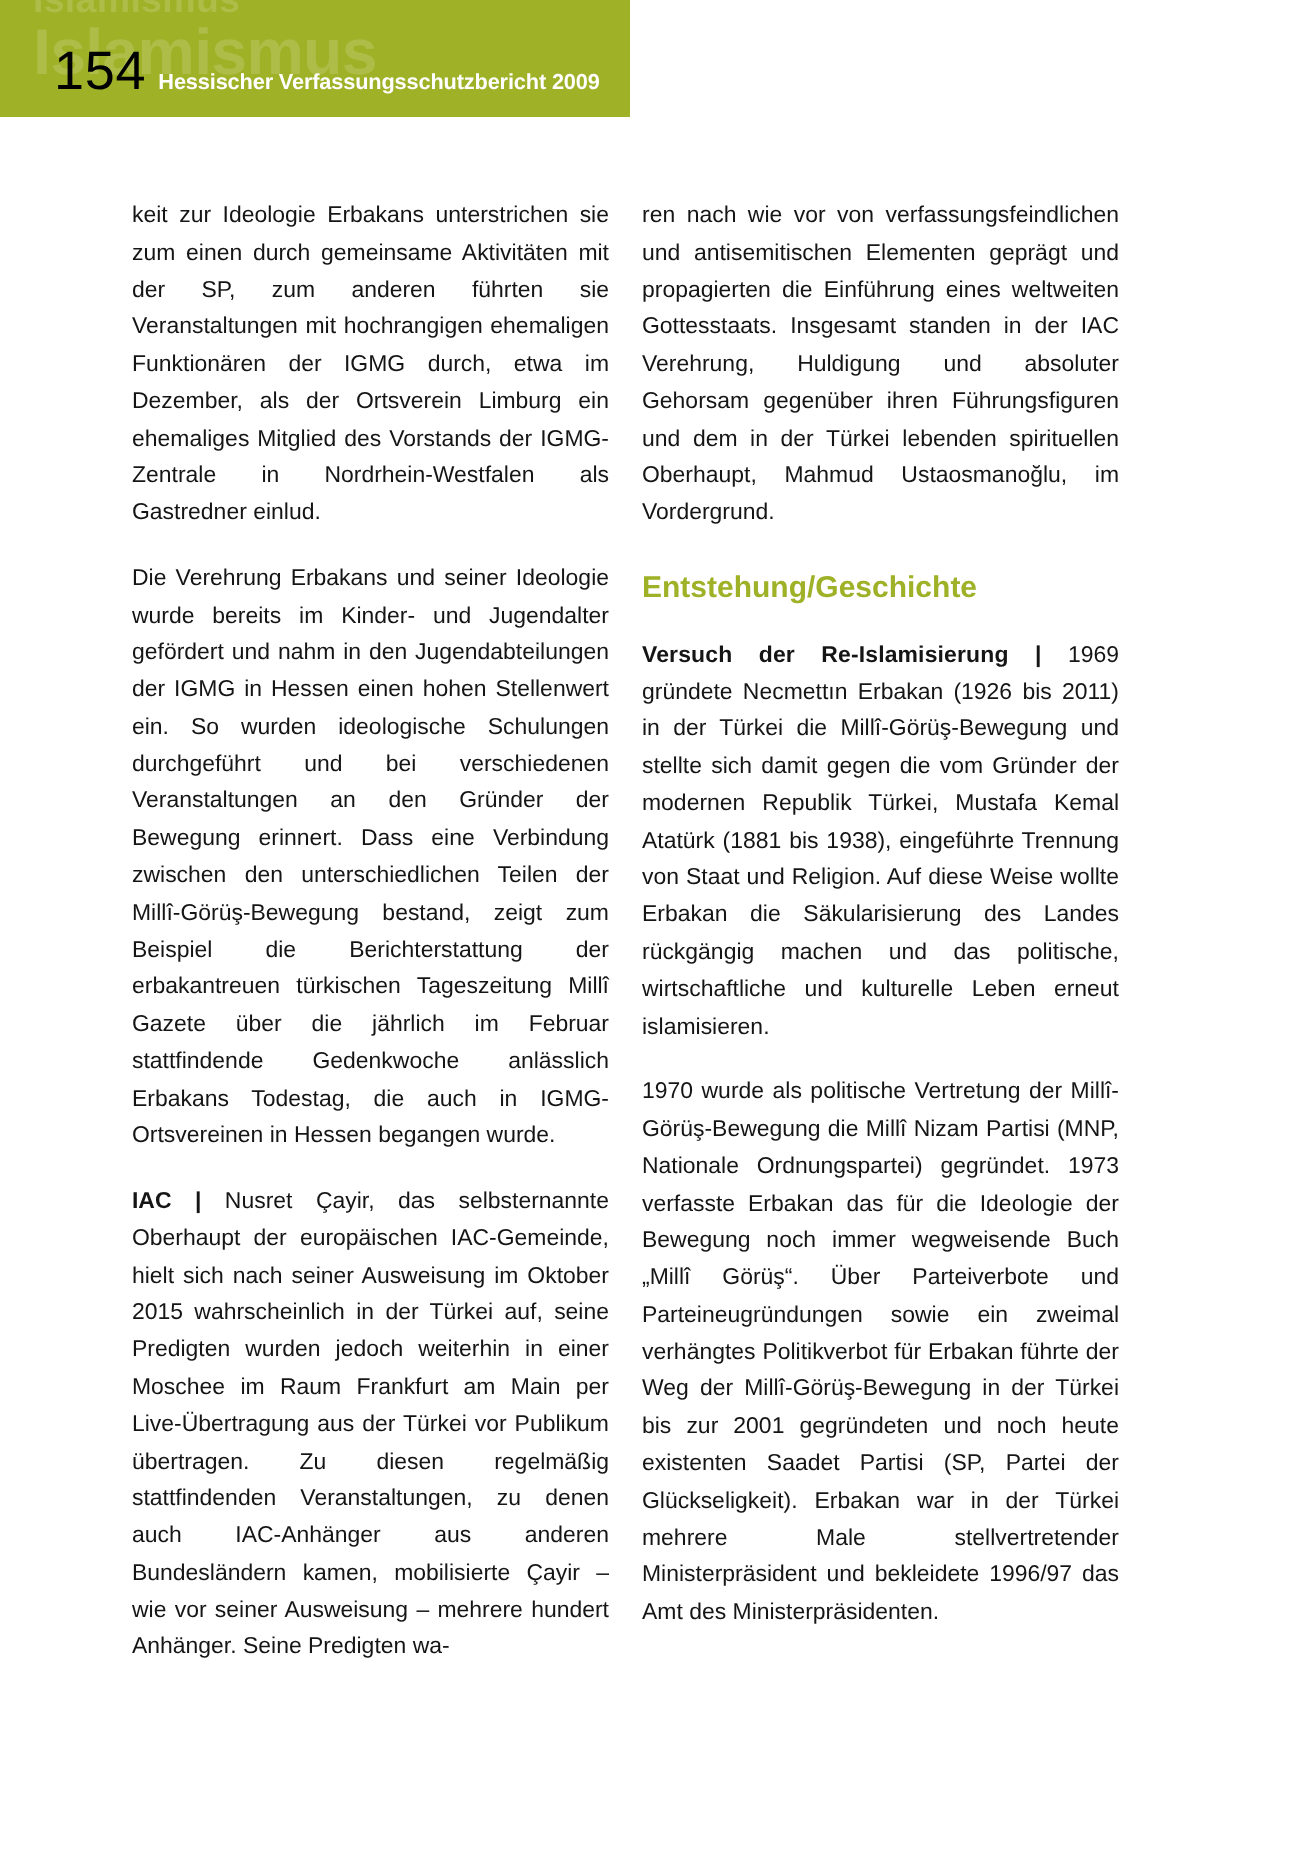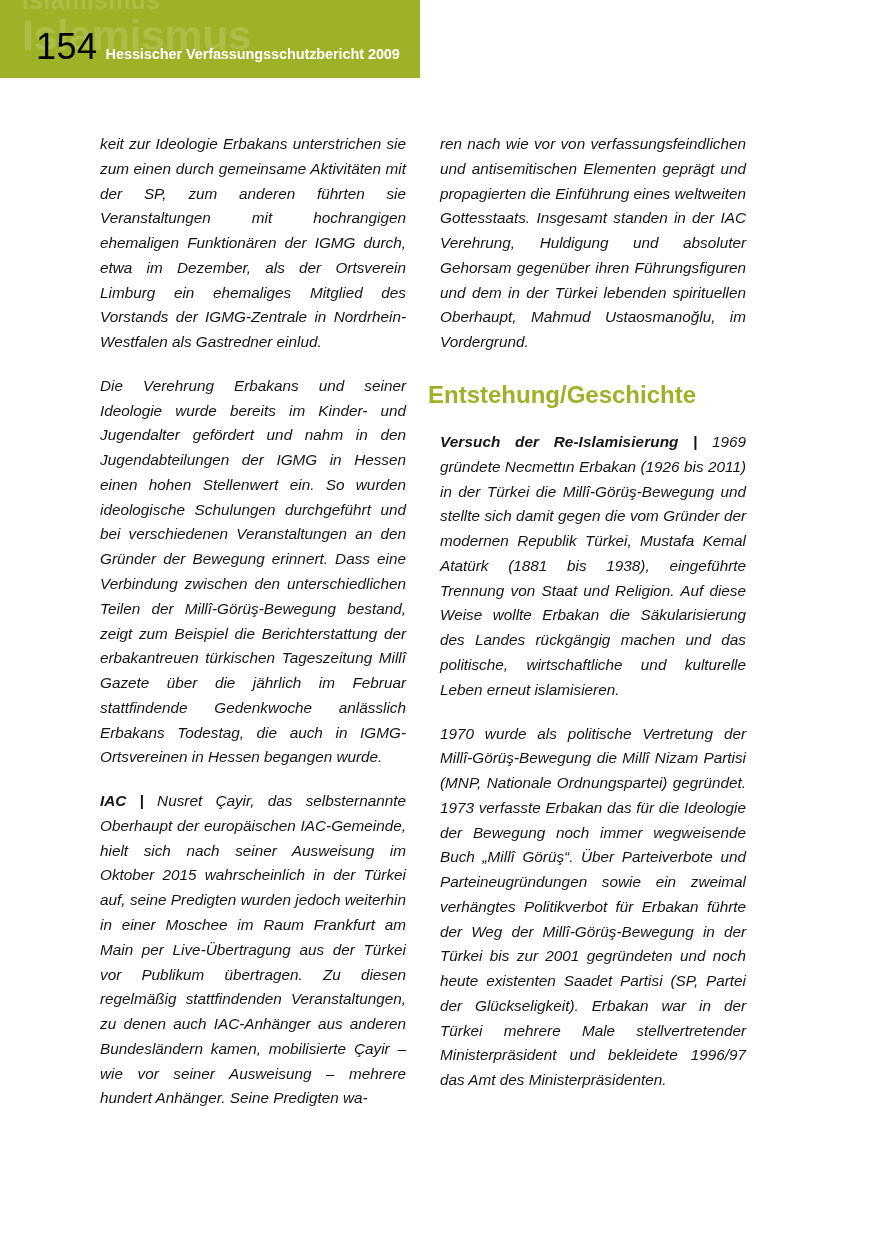--- a/index.html
+++ b/index.html
@@ -83,36 +83,35 @@
     line-height: 1.62;
     color: #151515;
     text-align: justify;
     text-justify: inter-word;
     hyphens: manual;
   }
   .col-left  { left: 88px; }
   .col-right { left: 428px; }
 
   .col p {
-    margin: 0 0 19px 12px;
-    font-style: italic;
+    margin: 0 0 19px 0;
   }
   .col p.last { margin-bottom: 0; }
 
   .lead-bold {
     font-weight: bold;
   }
   .lead-bold-spaced {
     font-weight: bold;
     letter-spacing: 0.1px;
   }
 
   h2.section-heading {
     color: #9fb127;
-    font-size: 24px;
+    font-size: 20px;
     font-weight: bold;
     margin: 24px 0 20px 0;
     line-height: 1.3;
     text-align: left;
   }
 </style>
 </head>
 <body>
 
 <div class="page">

